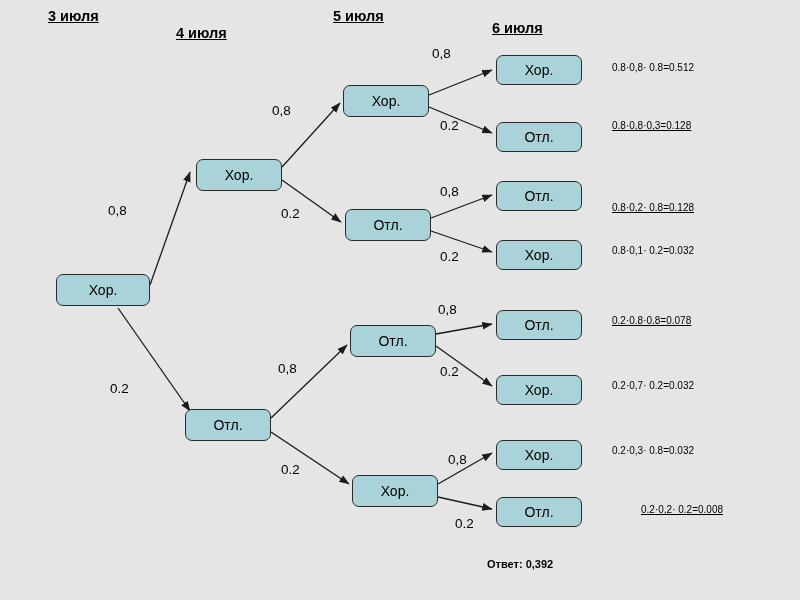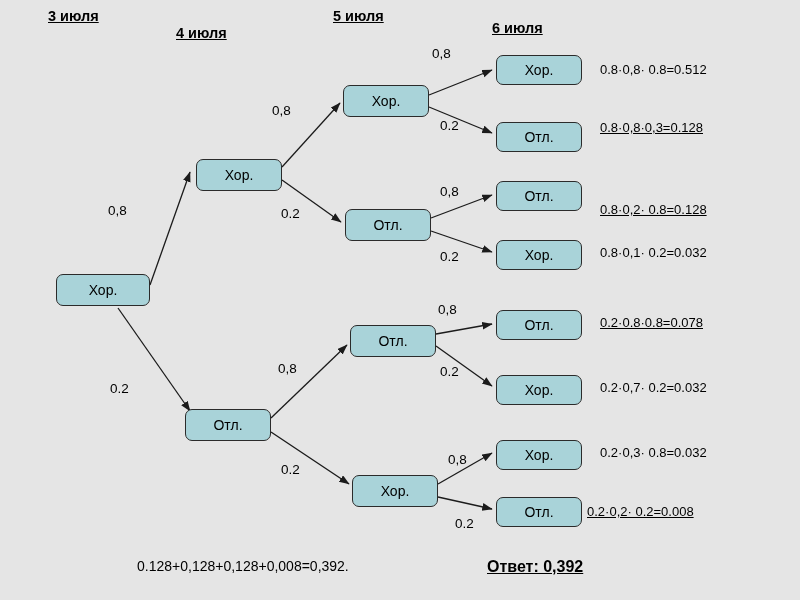--- a/index.html
+++ b/index.html
@@ -45,39 +45,39 @@
     white-space: nowrap;
   }
   .plabel {
     position: absolute;
     font-size: 13.5px;
     color: #000000;
     white-space: nowrap;
   }
   .calc {
     position: absolute;
-    font-size: 13px;
+    font-size: 10px;
     color: #000000;
     white-space: nowrap;
+    margin-left: 12px;
   }
   .calc.u {
     text-decoration: underline;
   }
   .sum {
     position: absolute;
     font-size: 14px;
     color: #000000;
     white-space: nowrap;
   }
   .answer {
     position: absolute;
-    font-size: 16px;
+    font-size: 11px;
     font-weight: bold;
     color: #000000;
-    text-decoration: underline;
     white-space: nowrap;
   }
 </style>
 </head>
 <body>
 
 <div id="stage">
 
   <svg class="edges" viewBox="0 0 800 600">
     <defs>
@@ -143,19 +143,18 @@
       <div class="plabel" style="left: 455px; top: 516px;">0.2</div>
     </div>
   <div id="calcs-layer">
       <div class="calc" style="left: 600px; top: 62px;">0.8·0,8· 0.8=0.512</div>
       <div class="calc u" style="left: 600px; top: 120px;">0.8·0,8·0,3=0.128</div>
       <div class="calc u" style="left: 600px; top: 202px;">0.8·0,2· 0.8=0.128</div>
       <div class="calc" style="left: 600px; top: 245px;">0.8·0,1· 0.2=0.032</div>
       <div class="calc u" style="left: 600px; top: 315px;">0.2·0.8·0.8=0.078</div>
       <div class="calc" style="left: 600px; top: 380px;">0.2·0,7· 0.2=0.032</div>
       <div class="calc" style="left: 600px; top: 445px;">0.2·0,3· 0.8=0.032</div>
-      <div class="calc u" style="left: 587px; top: 504px;">0.2·0,2· 0.2=0.008</div>
+      <div class="calc u" style="left: 629px; top: 504px;">0.2·0,2· 0.2=0.008</div>
     </div>
 
-  <div class="sum" style="left: 137px; top: 558px;">0.128+0,128+0,128+0,008=0,392.</div>
   <div class="answer" style="left: 487px; top: 558px;">Ответ: 0,392</div>
 
 </div>
 
 </body></html>

